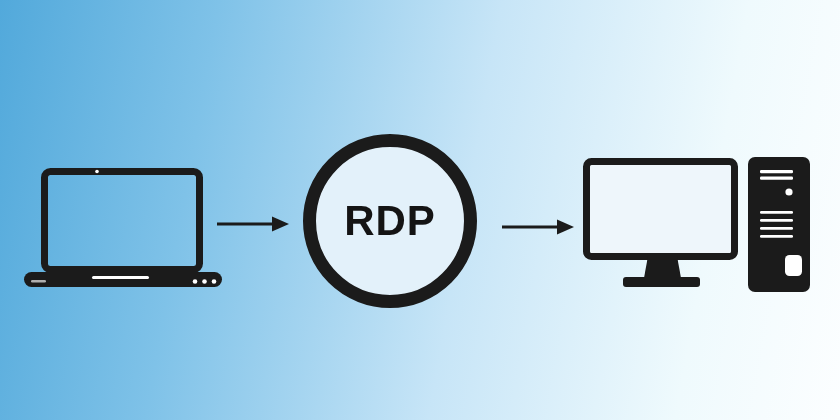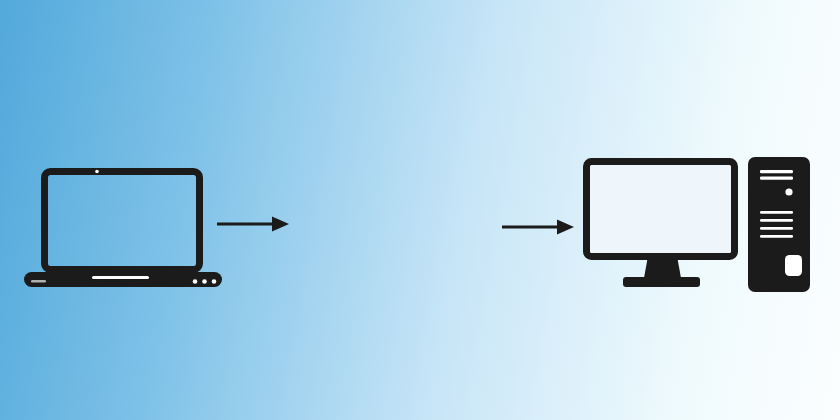--- a/index.html
+++ b/index.html
@@ -54,20 +54,23 @@
     <circle cx="172" cy="115.5" r="2.3" fill="#ffffff"></circle>
     <circle cx="181.5" cy="115.5" r="2.3" fill="#ffffff"></circle>
     <circle cx="191" cy="115.5" r="2.3" fill="#ffffff"></circle>
   </svg>
 
   <svg class="abs arrow1" viewBox="0 0 74 18" xmlns="http://www.w3.org/2000/svg" aria-hidden="true">
     <line x1="1" y1="9" x2="58" y2="9" stroke="#1b1b1b" stroke-width="3"></line>
     <polygon points="56,1.5 73,9 56,16.5" fill="#1b1b1b"></polygon>
   </svg>
 
+  <div class="abs rdp-circle">
+    <span class="rdp-label">RDP</span>
+  </div>
 
   <svg class="abs arrow2" viewBox="0 0 74 18" xmlns="http://www.w3.org/2000/svg" aria-hidden="true">
     <line x1="1" y1="9" x2="58" y2="9" stroke="#1b1b1b" stroke-width="3"></line>
     <polygon points="56,1.5 73,9 56,16.5" fill="#1b1b1b"></polygon>
   </svg>
 
   <svg class="abs desktop" viewBox="0 0 230 140" xmlns="http://www.w3.org/2000/svg" aria-hidden="true">
     <rect x="6.5" y="6.5" width="148" height="95" rx="5" fill="#eef6fb" stroke="#1b1b1b" stroke-width="7"></rect>
     <polygon points="68,101 97,101 101,123 64,123" fill="#1b1b1b"></polygon>
     <rect x="43" y="122" width="77" height="10" rx="3" fill="#1b1b1b"></rect>

